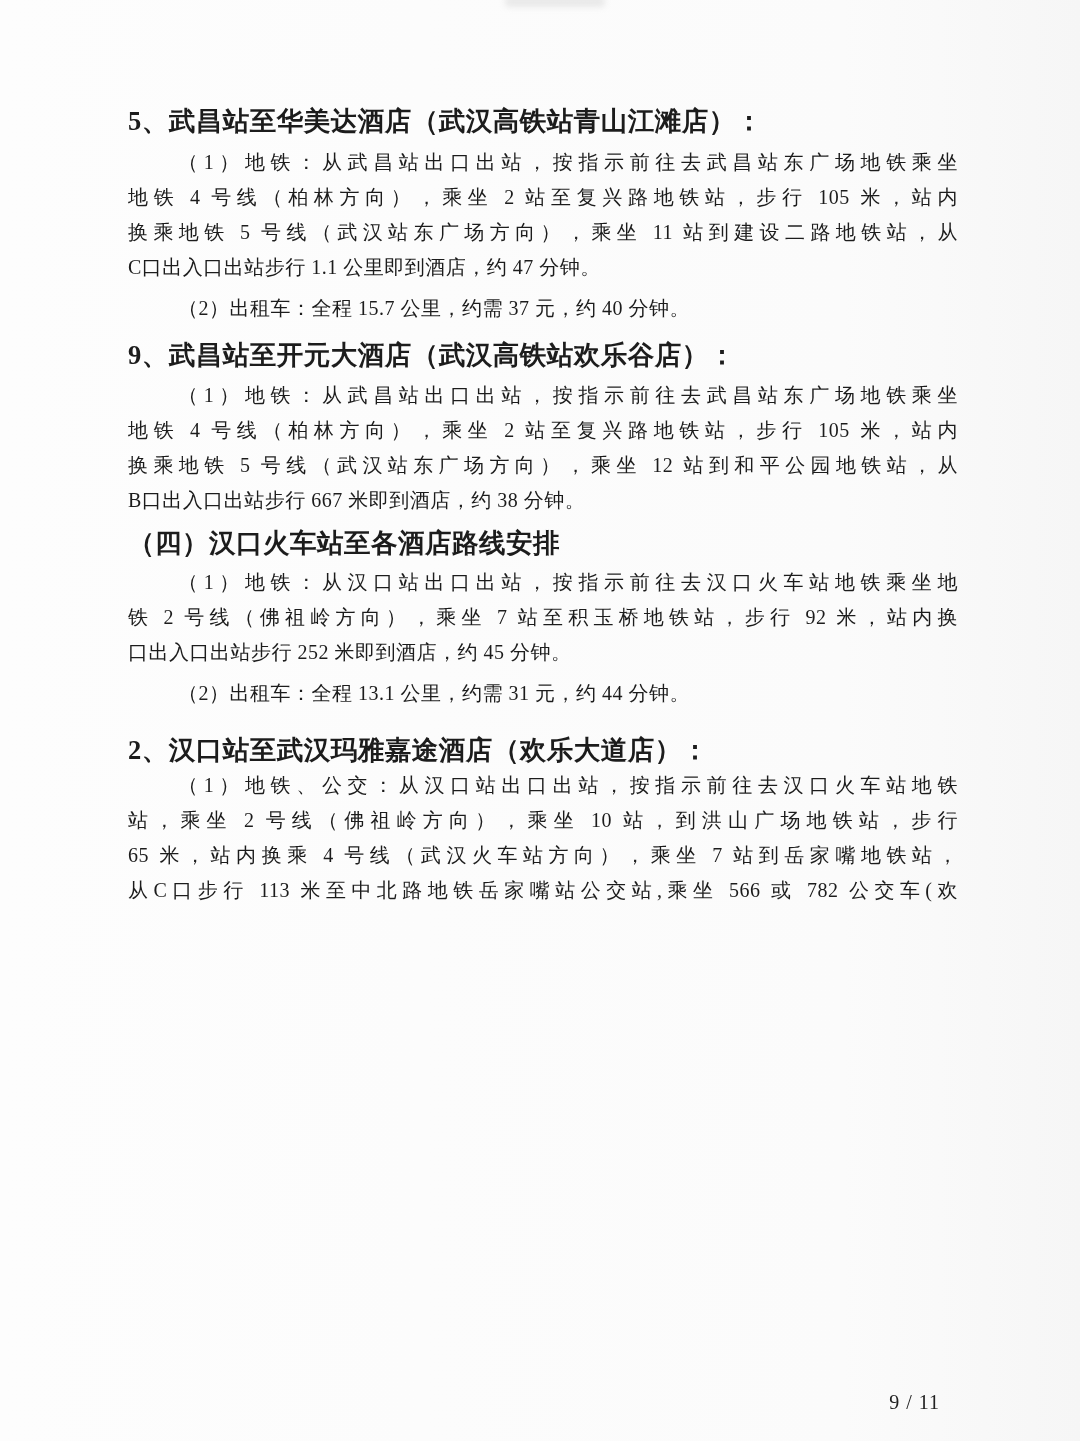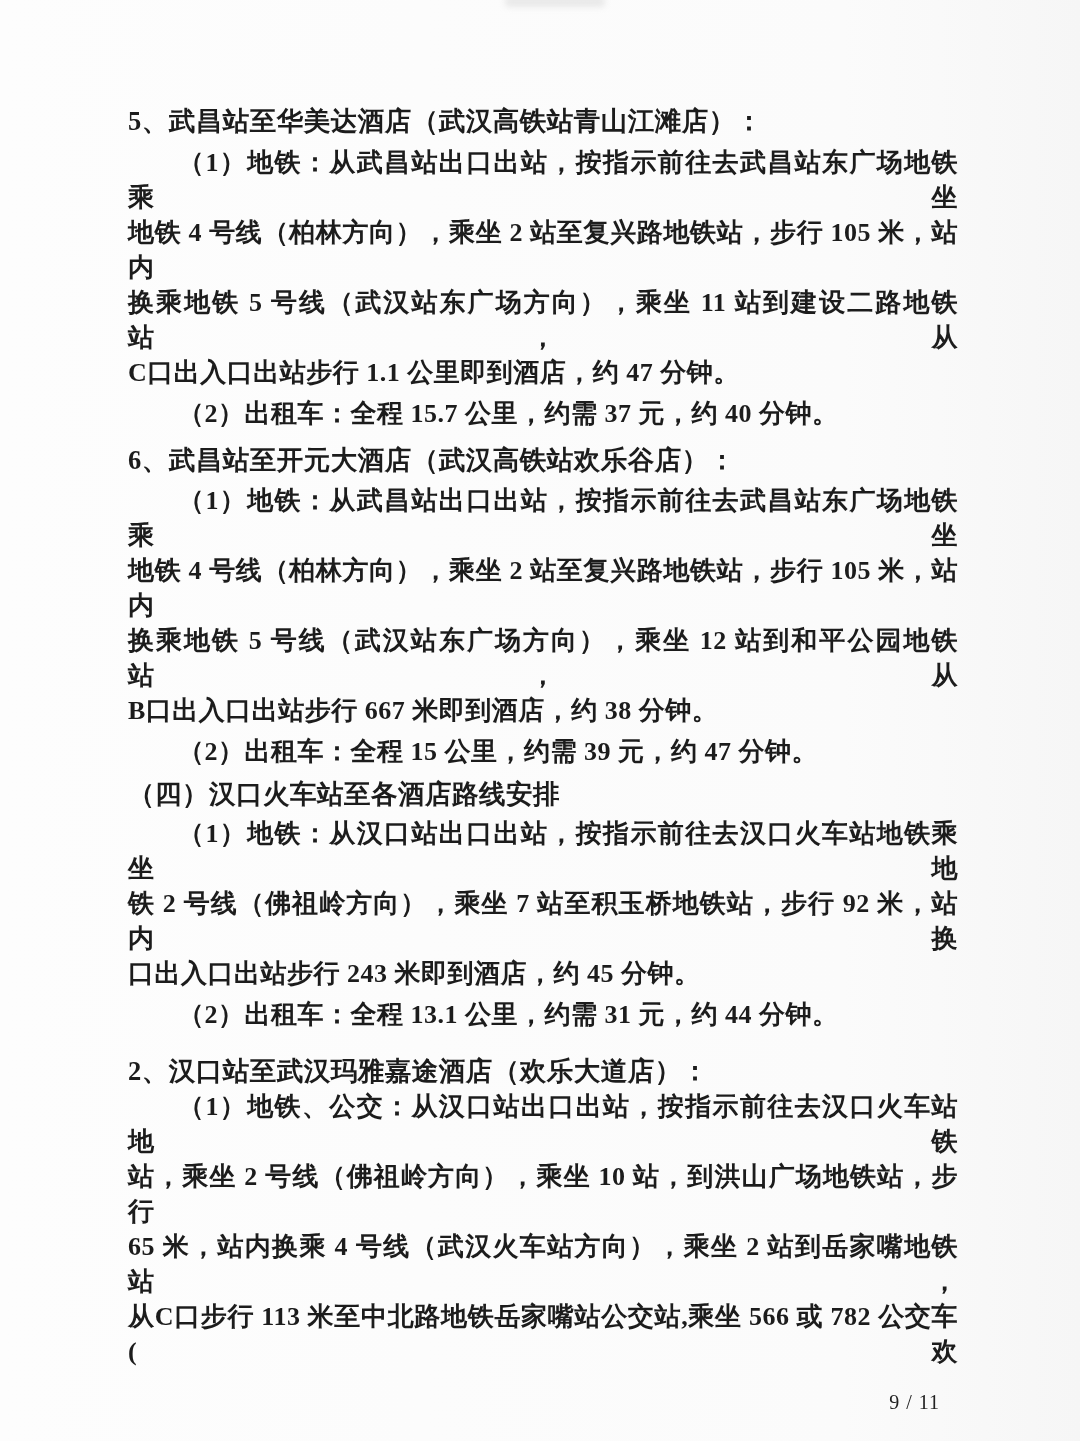--- a/index.html
+++ b/index.html
@@ -27,23 +27,23 @@
     opacity: 0.55;
     border-radius: 4px;
   }
   .content {
     position: absolute;
     left: 128px;
     top: 104px;
     width: 830px;
   }
   .line {
-    font-size: 26px;
+    font-size: 20px;
     line-height: 35px;
-    font-weight: 700;
+    font-weight: 400;
     letter-spacing: 0.5px;
     white-space: pre-wrap;
   }
   .just {
     text-align: justify;
     text-align-last: justify;
     text-justify: inter-character;
   }
   .para .line:first-child {
     text-indent: 50px;
@@ -83,47 +83,46 @@
       <div class="para mt6">
           <div class="line just">（1）地铁：从武昌站出口出站，按指示前往去武昌站东广场地铁乘坐</div>
           <div class="line just">地铁 4 号线（柏林方向），乘坐 2 站至复兴路地铁站，步行 105 米，站内</div>
           <div class="line just">换乘地铁 5 号线（武汉站东广场方向），乘坐 11 站到建设二路地铁站，从</div>
           <div class="line">C口出入口出站步行 1.1 公里即到酒店，约 47 分钟。</div>
         </div>
       <div class="line ind mt6">（2）出租车：全程 15.7 公里，约需 37 元，约 40 分钟。</div>
     </div>
 
     <div>
-      <div class="line hd mt12">6、武昌站至开元大酒店（武汉高铁站欢乐谷店）：</div>
+      <div class="line hd mt12">9、武昌站至开元大酒店（武汉高铁站欢乐谷店）：</div>
       <div class="para mt5">
           <div class="line just">（1）地铁：从武昌站出口出站，按指示前往去武昌站东广场地铁乘坐</div>
           <div class="line just">地铁 4 号线（柏林方向），乘坐 2 站至复兴路地铁站，步行 105 米，站内</div>
           <div class="line just">换乘地铁 5 号线（武汉站东广场方向），乘坐 12 站到和平公园地铁站，从</div>
           <div class="line">B口出入口出站步行 667 米即到酒店，约 38 分钟。</div>
         </div>
-      <div class="line ind mt6">（2）出租车：全程 15 公里，约需 39 元，约 47 分钟。</div>
     </div>
 
     <div class="line hd mt8">（四）汉口火车站至各酒店路线安排</div>
 
     <div>
       <div class="para mt4">
           <div class="line just">（1）地铁：从汉口站出口出站，按指示前往去汉口火车站地铁乘坐地</div>
           <div class="line just">铁 2 号线（佛祖岭方向），乘坐 7 站至积玉桥地铁站，步行 92 米，站内换</div>
-          <div class="line">口出入口出站步行 243 米即到酒店，约 45 分钟。</div>
+          <div class="line">口出入口出站步行 252 米即到酒店，约 45 分钟。</div>
         </div>
       <div class="line ind mt6">（2）出租车：全程 13.1 公里，约需 31 元，约 44 分钟。</div>
     </div>
 
     <div>
       <div class="line hd mt10">2、汉口站至武汉玛雅嘉途酒店（欢乐大道店）：</div>
       <div class="para">
           <div class="line just">（1）地铁、公交：从汉口站出口出站，按指示前往去汉口火车站地铁</div>
           <div class="line just">站，乘坐 2 号线（佛祖岭方向），乘坐 10 站，到洪山广场地铁站，步行</div>
-          <div class="line just">65 米，站内换乘 4 号线（武汉火车站方向），乘坐 2 站到岳家嘴地铁站，</div>
+          <div class="line just">65 米，站内换乘 4 号线（武汉火车站方向），乘坐 7 站到岳家嘴地铁站，</div>
           <div class="line just">从C口步行 113 米至中北路地铁岳家嘴站公交站,乘坐 566 或 782 公交车(欢</div>
         </div>
 
     </div>
 
   </div>
 
   <div class="footer">9 / 11</div>
 </div>
 

